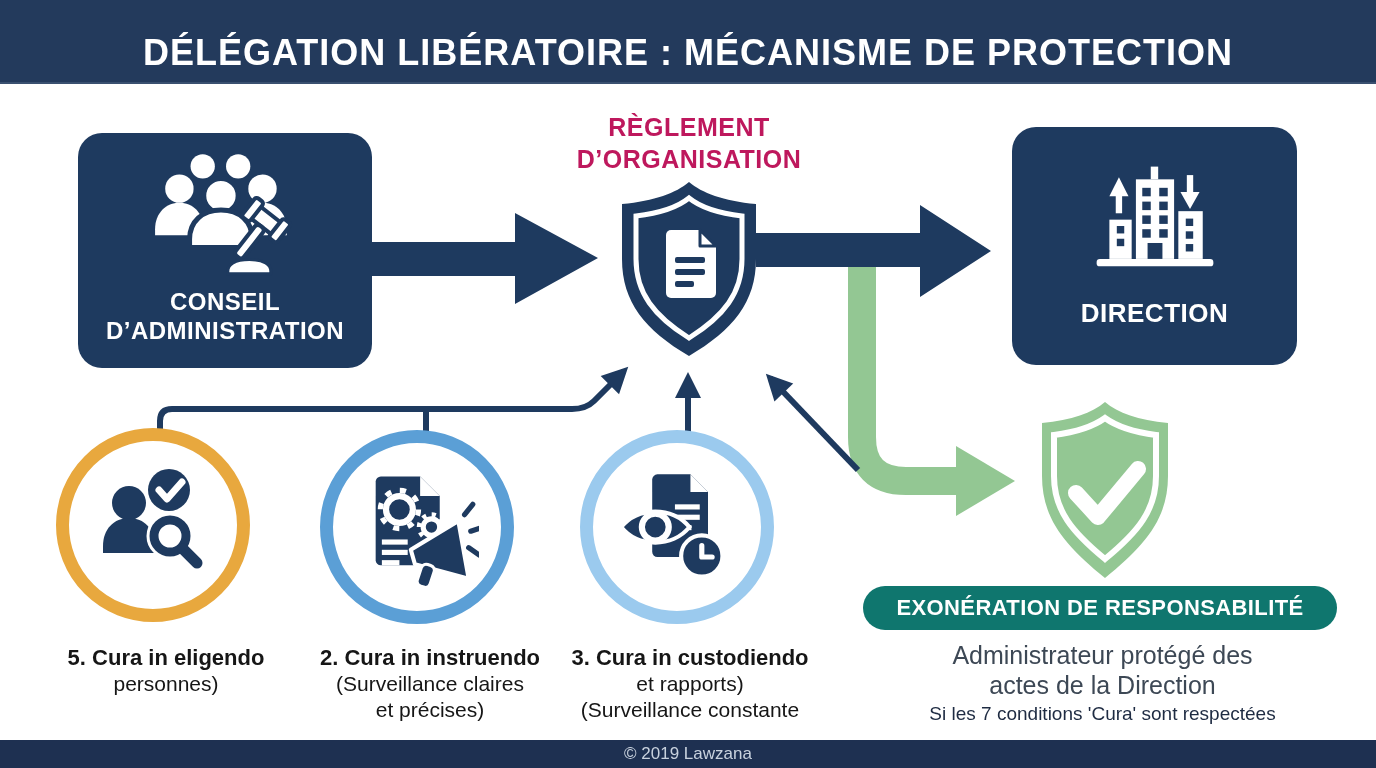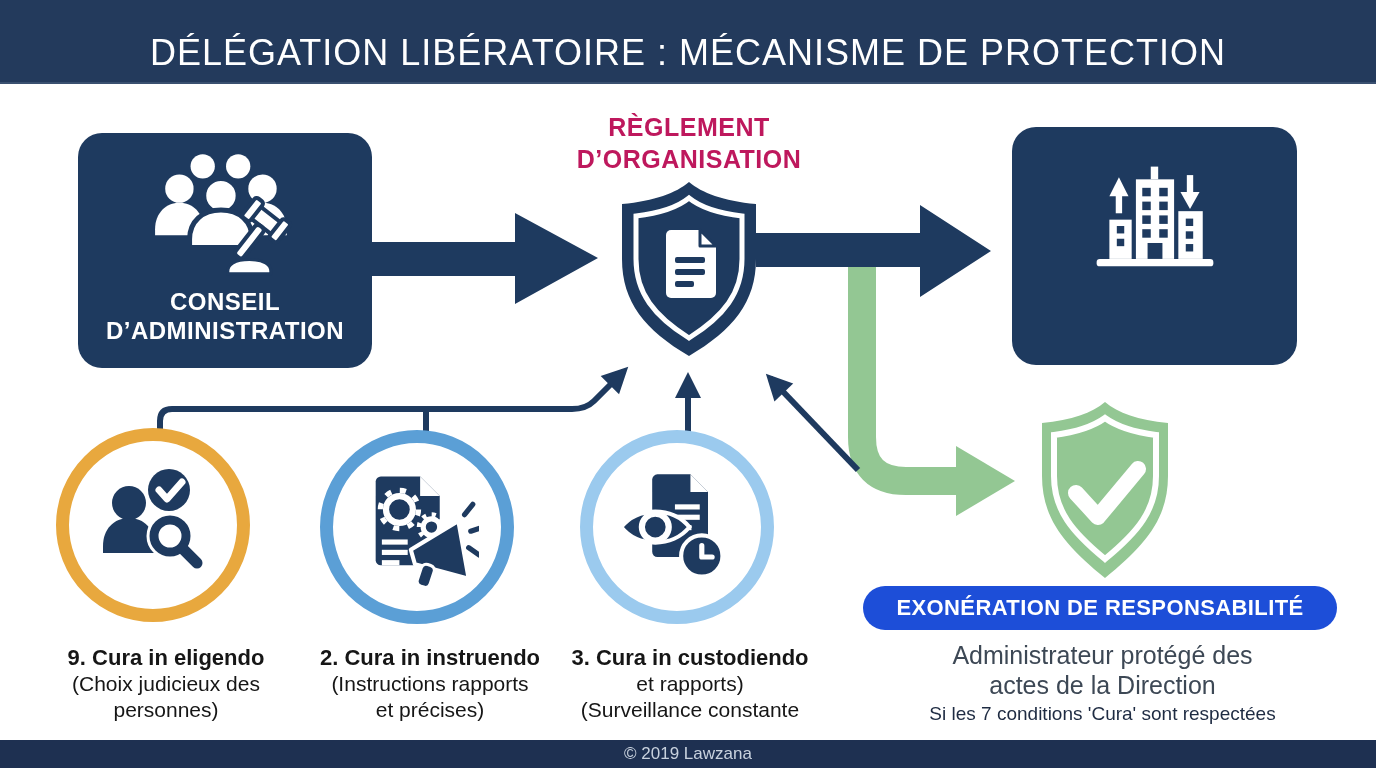--- a/index.html
+++ b/index.html
@@ -9,21 +9,21 @@
     background:#ffffff; overflow:hidden;
     font-family:"Liberation Sans", sans-serif;
   }
   
   .banner {
     position:absolute; left:0; top:0; width:1376px; height:84px;
     background:#233A5C; border-bottom:2px solid #3A5070;
     display:flex; align-items:center; justify-content:center;
   }
   .banner-title {
-    color:#ffffff; font-size:36px; font-weight:normal; letter-spacing:1px;
+    color:#ffffff; font-size:36px; font-weight:bold; letter-spacing:1px;
     white-space:nowrap;
     margin-top:24px;
   }
   
   .connectors { position:absolute; left:0; top:0; width:1376px; height:768px; }
   
   .node-box {
     position:absolute; background:#1E3A5F; border-radius:24px;
     display:flex; flex-direction:column; align-items:center;
   }
@@ -59,21 +59,21 @@
   }
   .cond-label .cond-title { font-weight:bold; font-size:22px; display:block; }
   .cond-label span { display:block; }
   .label-1 { left:16px; }
   .label-2 { left:280px; }
   .label-3 { left:540px; }
   
   .green-shield { position:absolute; left:1030px; top:398px; }
   .exo-pill {
     position:absolute; left:863px; top:586px; width:474px; height:44px;
-    background:#1d4ed8; border-radius:26px;
+    background:#0f766e; border-radius:26px;
     display:flex; align-items:center; justify-content:center;
     color:#ffffff; font-weight:bold; font-size:22px; letter-spacing:0.4px;
     white-space:nowrap;
   }
   .result-text {
     position:absolute; left:845px; top:640px; width:515px;
     text-align:center; color:#3D4855; font-weight:normal;
     font-size:25px; line-height:30px;
   }
   .result-text span { display:block; }
@@ -191,20 +191,21 @@
             <rect x="79" y="69" width="8" height="8"></rect>
           <rect x="68" y="82" width="14" height="15"></rect>
           <rect x="39" y="66" width="7" height="7"></rect>
             <rect x="39" y="78" width="7" height="7"></rect>
           <rect x="104" y="59" width="7" height="7"></rect>
             <rect x="104" y="71" width="7" height="7"></rect>
           <rect x="104" y="83" width="7" height="7"></rect>
         </g>
       </svg>
     </div>
+    <div class="node-label">DIRECTION</div>
   </div>
 
   <div class="cond-circle circle-1">
     <span>
       <svg width="120" height="120" viewBox="0 0 120 120">
         <g fill="#1E3A5F">
           <circle cx="36" cy="40" r="17"></circle>
           <path d="M10 90 v-7 c0 -17 11 -28 26 -28 c15 0 26 11 26 28 v7 z"></path>
           <circle cx="76" cy="27" r="21"></circle>
         </g>
@@ -251,27 +252,26 @@
         <rect x="58" y="60" width="16" height="5" fill="#ffffff"></rect>
         <path fill="#1E3A5F" stroke="#ffffff" stroke-width="4" d="M6 62 C22 42 56 42 72 62 C56 82 22 82 6 62 Z"></path>
         <circle cx="39" cy="62" r="13" fill="#1E3A5F" stroke="#ffffff" stroke-width="6"></circle>
         <circle cx="84" cy="90" r="20" fill="#1E3A5F" stroke="#ffffff" stroke-width="4"></circle>
         <path d="M84 80 v11 h10" stroke="#ffffff" stroke-width="5" fill="none" stroke-linecap="round" stroke-linejoin="round"></path>
       </svg>
     </span>
   </div>
 
   <div class="cond-label label-1">
-    <span class="cond-title">9. Cura in eligendo</span>
-    <span>(Choix judicieux des</span>
+    <span class="cond-title">5. Cura in eligendo</span>
     <span>personnes)</span>
   </div>
   <div class="cond-label label-2">
     <span class="cond-title">2. Cura in instruendo</span>
-    <span>(Instructions rapports</span>
+    <span>(Surveillance claires</span>
     <span>et précises)</span>
   </div>
   <div class="cond-label label-3">
     <span class="cond-title">3. Cura in custodiendo</span>
     <span>et rapports)</span>
     <span>(Surveillance constante</span>
   </div>
 
   <div class="green-shield">
     <svg width="150" height="186" viewBox="0 0 150 186">

